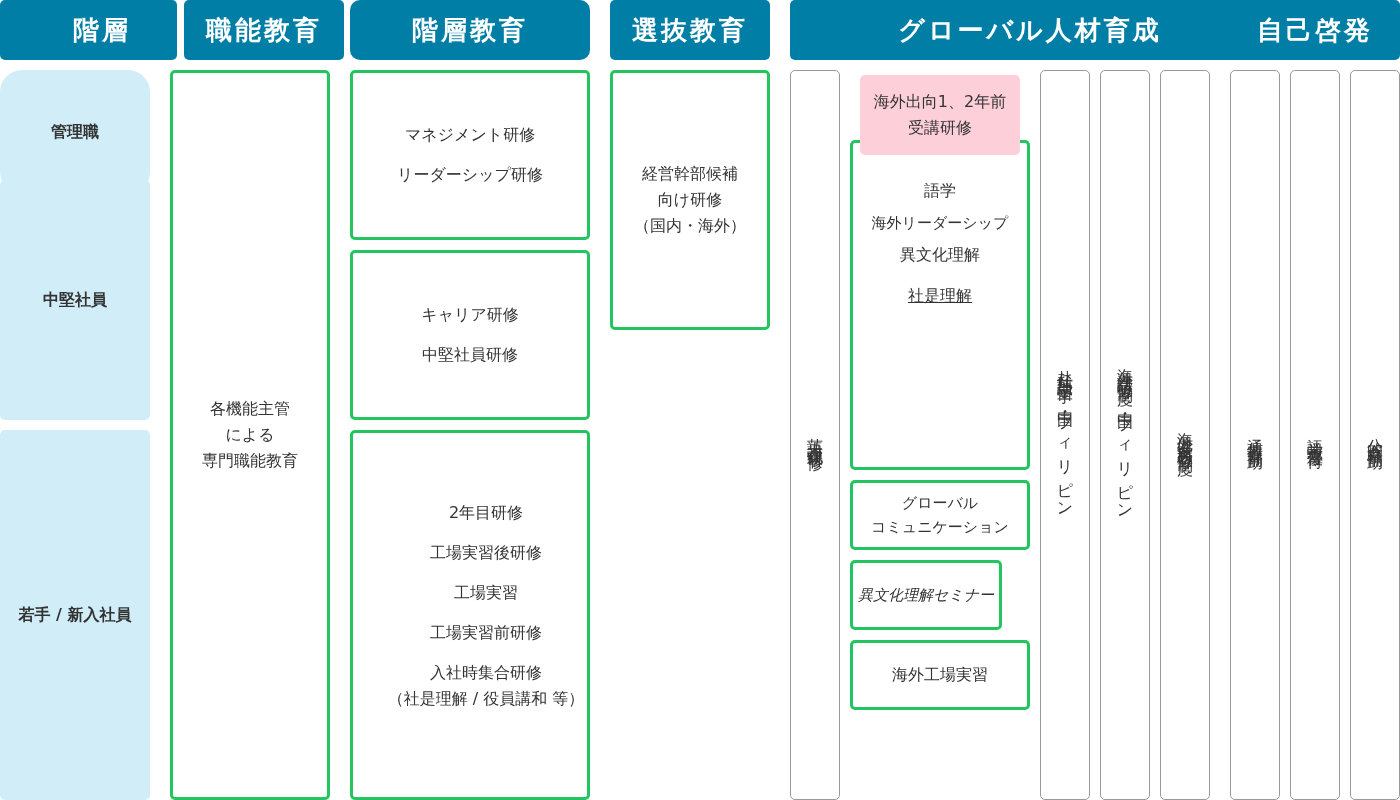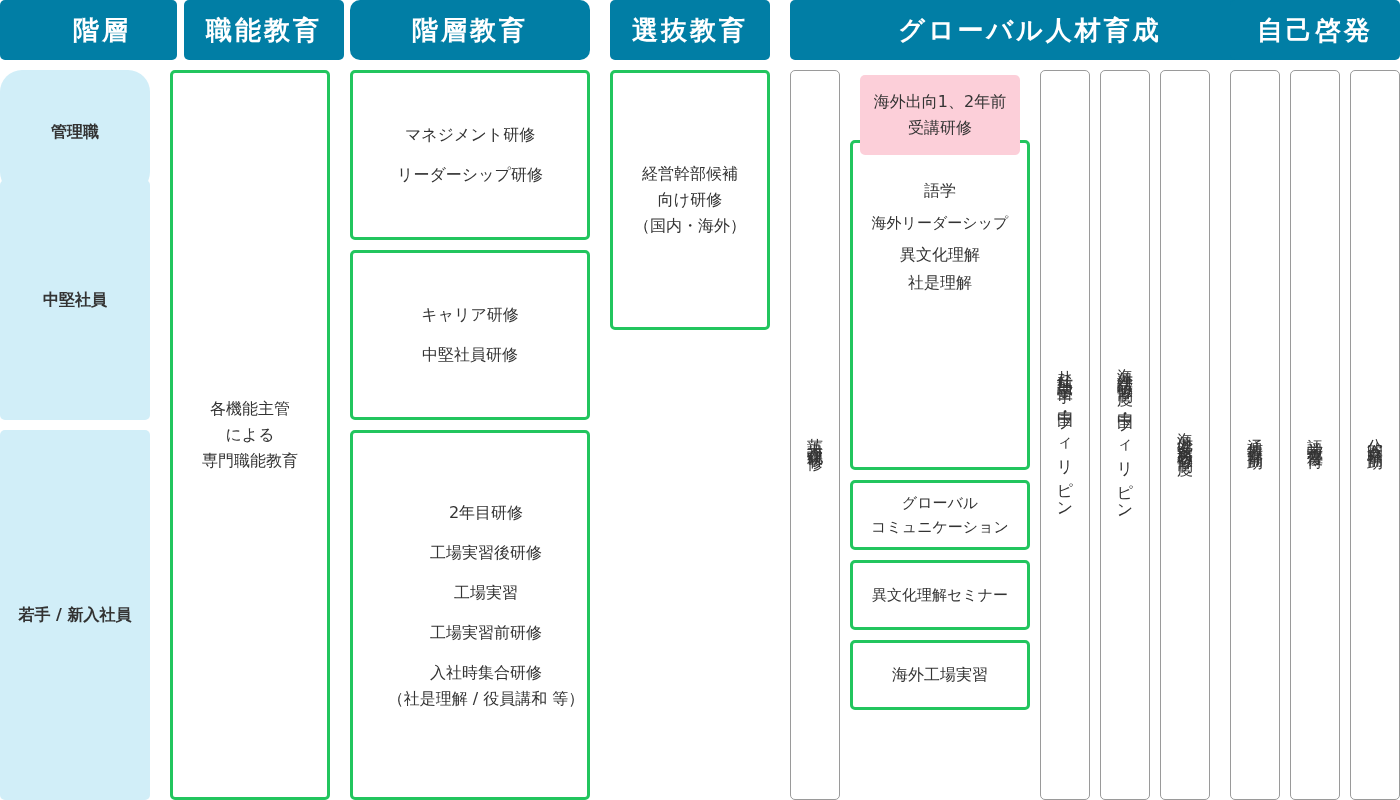--- a/index.html
+++ b/index.html
@@ -64,30 +64,30 @@
 </div>
 
 <div class="vbox" style="left:790px;top:70px;width:50px;height:730px;">
   <span class="vtext">英語力強化研修</span>
 </div>
 
 <div class="box" style="left:850px;top:140px;width:180px;height:330px;justify-content:flex-start;padding-top:32px;line-height:24px;">
   <div class="item" style="margin:4px 0;">語学</div>
   <div class="item" style="margin:4px 0;font-size:15px;">海外リーダーシップ</div>
   <div class="item" style="margin:4px 0;">異文化理解</div>
-  <div class="item" style="margin:0 0;">社是理解</div>
+  <div class="item" style="margin:13px 0;text-decoration:underline;">社是理解</div>
 </div>
 <div class="pink" style="left:860px;top:75px;width:160px;height:80px;">海外出向1、2年前
 受講研修</div>
 
 <div class="box" style="left:850px;top:480px;width:180px;height:70px;font-size:15px;line-height:24px;">
   <div style="white-space:pre-line;">グローバル
 コミュニケーション</div>
 </div>
-<div class="box" style="left:850px;top:560px;width:180px;height:70px;font-size:15px;">
+<div class="box" style="left:850px;top:560px;width:152px;height:70px;font-size:15px;font-style:italic;">
   <div>異文化理解セミナー</div>
 </div>
 <div class="box" style="left:850px;top:640px;width:180px;height:70px;">
   <div>海外工場実習</div>
 </div>
 
 <div class="vbox" style="left:1040px;top:70px;width:50px;height:730px;">
   <span class="vtext">赴任前語学留学　中国・フィリピン</span>
 </div>
 <div class="vbox" style="left:1100px;top:70px;width:50px;height:730px;">

